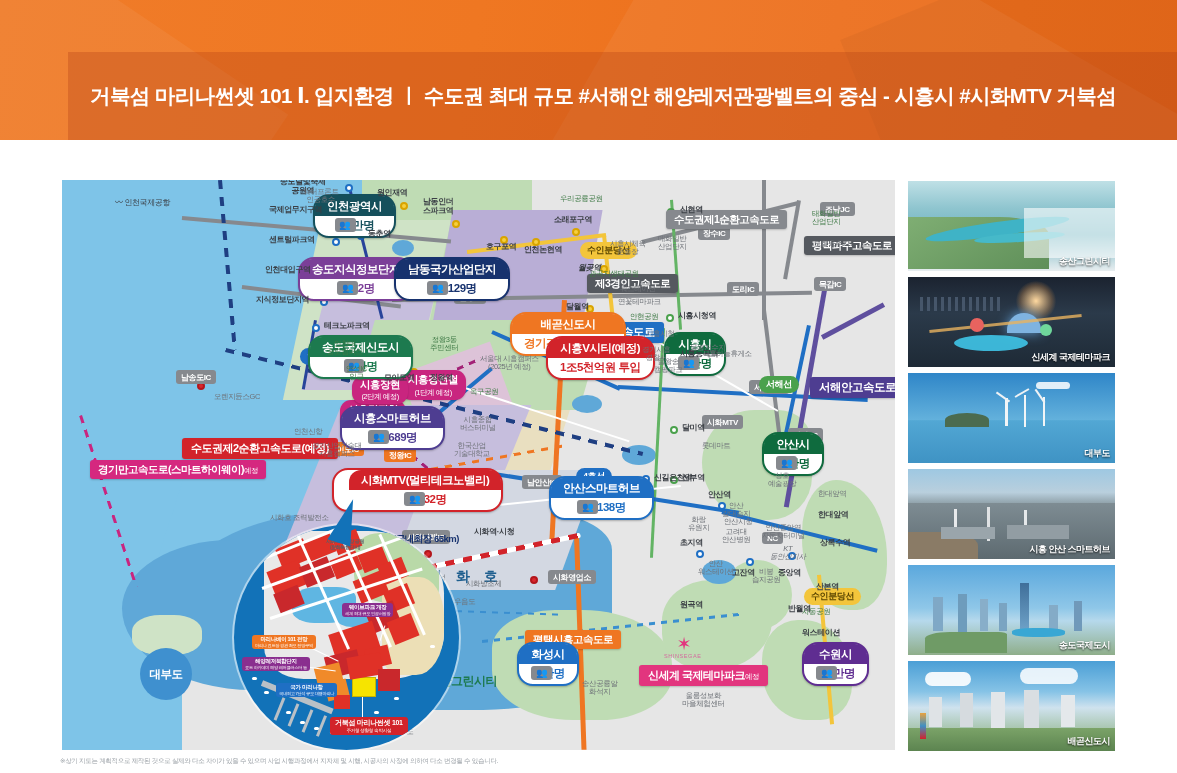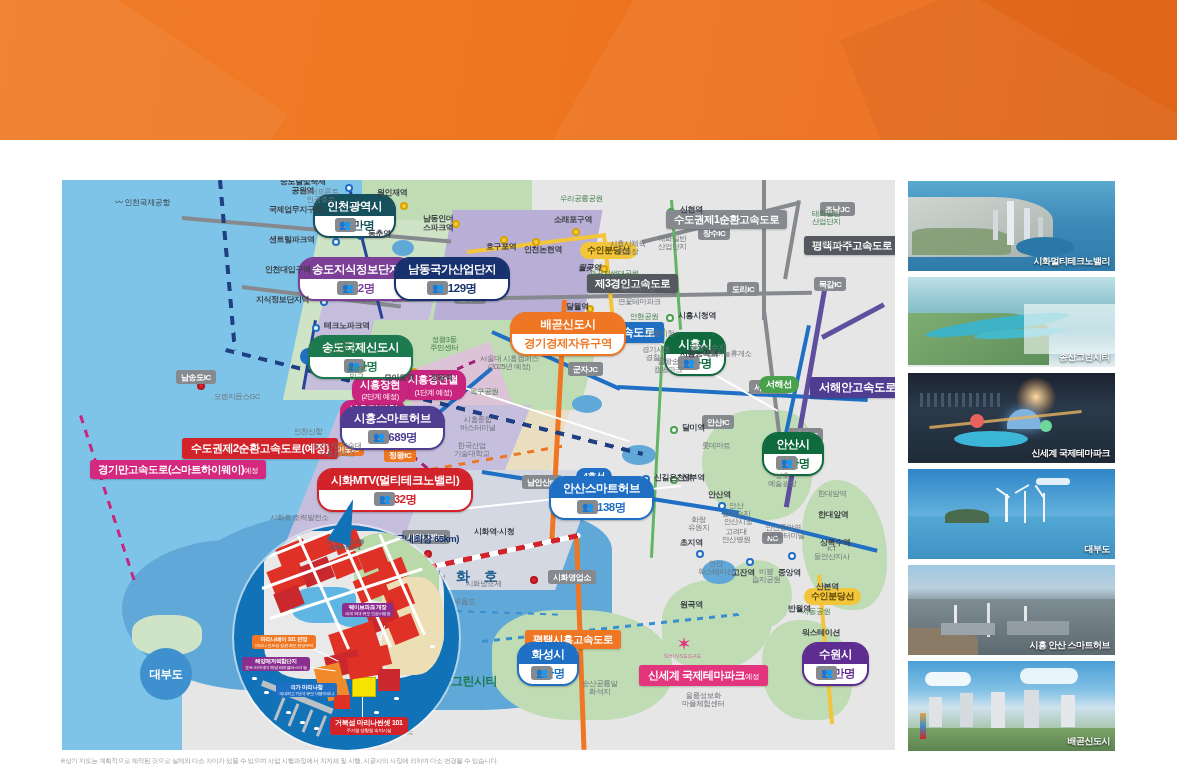--- a/index.html
+++ b/index.html
@@ -225,20 +225,23 @@
 </style>
 </head>
 <body>
 
 <div id="page">
 
   <div class="header-bg">
     <div class="slash1"></div>
     <div class="slash2"></div>
     <div class="slash3"></div>
+  </div>
+  <div class="header-band">
+    <div class="header-title">거북섬 마리나썬셋 101 Ⅰ. 입지환경  ㅣ  수도권 최대 규모 #서해안 해양레저관광벨트의 중심 - 시흥시 #시화MTV 거북섬</div>
   </div>
 
   <div class="map-wrap">
     <div class="map-layer">
 
       <div class="land" style="left:300px;top:0;width:533px;height:570px;"></div>
       <div class="land" style="left:60px;top:420px;width:330px;height:150px;"></div>
 
       <div class="sea" style="left:0;top:0;width:330px;height:430px;"></div>
       <div class="sea" style="left:0;top:400px;width:120px;height:170px;"></div>
@@ -350,21 +353,21 @@
       <div class="stn r" style="left:468px;top:396px;"></div>
       <div class="stn r" style="left:135px;top:202px;"></div>
 
       <div class="ic" style="left:114px;top:190px;">남송도IC</div>
       <div class="ic" style="left:392px;top:110px;">연성IC</div>
       <div class="ic" style="left:665px;top:102px;">도리IC</div>
       <div class="ic" style="left:752px;top:97px;">목감IC</div>
       <div class="ic" style="left:758px;top:22px;">조남JC</div>
       <div class="ic" style="left:506px;top:182px;">군자JC</div>
       <div class="ic" style="left:687px;top:200px;">서안산IC</div>
-      <div class="ic" style="left:640px;top:235px;">안산IC</div>
+      <div class="ic" style="left:640px;top:235px;">시화MTV</div>
       <div class="ic" style="left:726px;top:248px;">안산JC</div>
       <div class="ic" style="left:460px;top:295px;">남안산IC</div>
       <div class="ic orange" style="left:322px;top:268px;">정왕IC</div>
       <div class="ic orange" style="left:262px;top:262px;">오이도IC</div>
       <div class="ic" style="left:340px;top:350px;">시화나래IC</div>
       <div class="ic" style="left:486px;top:390px;">시화영업소</div>
       <div class="ic" style="left:636px;top:46px;">장수IC</div>
       <div class="ic" style="left:700px;top:352px;">NC</div>
 
       <div class="linebadge" style="left:518px;top:62px;background:#f3c53b;color:#5a4500;">수인분당선</div>
@@ -420,21 +423,21 @@
         <span class="pbot"><span class="ic">👥</span><span>101,129명</span></span>
       </div>
       <div class="pill c-green" style="left:246px;top:155px;">
         <span class="ptop">송도국제신도시</span>
         <span class="pbot"><span class="ic">👥</span><span>18만명</span></span>
       </div>
       <div class="pill c-vio" style="left:278px;top:226px;">
         <span class="ptop">시흥스마트허브</span>
         <span class="pbot"><span class="ic">👥</span><span>122,689명</span></span>
       </div>
-      <div class="pill c-red" style="left:255px;top:288px;">
+      <div class="pill c-red" style="left:270px;top:288px;padding-left:15px;">
         <span class="ptop">시화MTV(멀티테크노밸리)</span>
         <span class="pbot"><span class="ic">👥</span><span>11,432명</span></span>
       </div>
       <div class="pill c-blue" style="left:487px;top:296px;">
         <span class="ptop">안산스마트허브</span>
         <span class="pbot"><span class="ic">👥</span><span>114,138명</span></span>
       </div>
       <div class="pill c-dgreen" style="left:602px;top:152px;">
         <span class="ptop">시흥시</span>
         <span class="pbot"><span class="ic">👥</span><span>50만명</span></span>
@@ -448,34 +451,38 @@
         <span class="pbot"><span class="ic">👥</span><span>85만명</span></span>
       </div>
       <div class="pill c-dvio" style="left:740px;top:462px;">
         <span class="ptop">수원시</span>
         <span class="pbot"><span class="ic">👥</span><span>118만명</span></span>
       </div>
 
       <div class="pill c-orange" style="left:448px;top:132px;">
         <span class="ptop">배곧신도시</span>
         <span class="pbot">경기경제자유구역</span>
+      </div>
+      <div class="pill c-red" style="left:484px;top:156px;">
+        <span class="ptop">시흥V시티(예정)</span>
+        <span class="pbot">1조5천억원 투입</span>
       </div>
 
       <div class="placebig" style="left:366px;top:388px;">시 화 호</div>
       <div class="circle-label" style="left:78px;top:468px;width:52px;height:52px;">대부도</div>
 
       <div class="mtxt dark" style="left:218px;top:-2px;line-height:1.1;">송도달빛축제<br>공원역</div>
       <div class="mtxt dark" style="left:207px;top:25px;">국제업무지구역</div>
       <div class="mtxt dark" style="left:207px;top:55px;">센트럴파크역</div>
       <div class="mtxt dark" style="left:203px;top:85px;">인천대입구역</div>
       <div class="mtxt dark" style="left:194px;top:115px;">지식정보단지역</div>
       <div class="mtxt dark" style="left:262px;top:141px;">테크노파크역</div>
       <div class="mtxt dark" style="left:306px;top:49px;">동춘역</div>
       <div class="mtxt dark" style="left:315px;top:8px;">원인재역</div>
-      <div class="mtxt dark" style="left:361px;top:35px;line-height:1.1;">남동인더<br>스파크역</div>
+      <div class="mtxt dark" style="left:361px;top:18px;line-height:1.1;">남동인더<br>스파크역</div>
       <div class="mtxt dark" style="left:424px;top:62px;">호구포역</div>
       <div class="mtxt dark" style="left:462px;top:65px;">인천논현역</div>
       <div class="mtxt dark" style="left:492px;top:35px;">소래포구역</div>
       <div class="mtxt dark" style="left:516px;top:83px;font-style:italic;">월곶역</div>
       <div class="mtxt dark" style="left:504px;top:122px;">달월역</div>
       <div class="mtxt dark" style="left:368px;top:193px;">정왕역</div>
       <div class="mtxt dark" style="left:322px;top:193px;">모이도역</div>
       <div class="mtxt dark" style="left:592px;top:293px;">신길온천역</div>
       <div class="mtxt dark" style="left:646px;top:310px;">안산역</div>
       <div class="mtxt dark" style="left:618px;top:358px;">초지역</div>
@@ -516,21 +523,21 @@
       <div class="mtxt" style="left:660px;top:322px;line-height:1.1;">안산<br>갈대습지</div>
       <div class="mtxt" style="left:690px;top:388px;line-height:1.1;">비봉<br>습지공원</div>
       <div class="mtxt" style="left:584px;top:150px;">시흥시청</div>
       <div class="mtxt" style="left:580px;top:166px;line-height:1.1;">경기시흥<br>경찰서</div>
       <div class="mtxt" style="left:640px;top:262px;">롯데마트</div>
       <div class="mtxt" style="left:662px;top:338px;line-height:1.1;">안산시청</div>
       <div class="mtxt" style="left:660px;top:348px;line-height:1.1;">고려대<br>안산병원</div>
       <div class="mtxt" style="left:706px;top:292px;line-height:1.1;">성호<br>예술광장</div>
       <div class="mtxt" style="left:626px;top:336px;line-height:1.1;">화랑<br>유원지</div>
       <div class="mtxt" style="left:700px;top:344px;line-height:1.1;">안산중앙역<br>자동차터미널</div>
-      <div class="mtxt" style="left:752px;top:365px;line-height:1.1;">KT<br>동안산지사</div>
+      <div class="mtxt" style="left:708px;top:365px;line-height:1.1;font-style:italic;">KT<br>동안산지사</div>
       <div class="mtxt" style="left:556px;top:118px;">연꽃테마파크</div>
       <div class="mtxt" style="left:596px;top:55px;line-height:1.1;">매화일반<br>산업단지</div>
       <div class="mtxt" style="left:558px;top:105px;">워스테이션</div>
       <div class="mtxt" style="left:628px;top:164px;">물왕저수지</div>
       <div class="mtxt" style="left:592px;top:178px;line-height:1.1;">물왕송<br>캠핑파크</div>
       <div class="mtxt" style="left:548px;top:60px;line-height:1.1;">시흥시체육<br>운동장</div>
       <div class="mtxt g" style="left:527px;top:90px;">관곡지생태공원</div>
       <div class="mtxt g" style="left:568px;top:133px;">안현공원</div>
       <div class="mtxt" style="left:640px;top:170px;">시흥하늘휴게소</div>
       <div class="mtxt g" style="left:498px;top:15px;">우리공룡공원</div>
@@ -624,31 +631,20 @@
         <div class="mtxt white" style="left:92px;top:14px;font-size:5px;line-height:1.15;color:#5a5f66;">시화MTV해양 공원<br>(문화복합단지)</div>
       </div>
 
       <div style="position:absolute;left:272px;top:318px;width:0;height:0;border-left:12px solid transparent;border-right:12px solid transparent;border-bottom:46px solid #1272b8;transform:rotate(18deg);"></div>
 
     </div>
   </div>
 
   <div class="photos">
 
-    <div class="photo">
-      <div class="ph-sky" style="background:linear-gradient(180deg,#5aa9cf 0%,#3d8ab8 45%,#2f7ba9 100%);"></div>
-      <div class="ph-el" style="left:-4px;top:18%;width:72%;height:66%;background:linear-gradient(160deg,#cfd6d2,#a9b3ae);border-radius:0 40% 20% 0;"></div>
-      <div class="ph-el" style="left:2%;top:52%;width:48%;height:30%;background:#7f9a6e;border-radius:20% 40% 10% 0;opacity:.85;"></div>
-      <div class="ph-el" style="left:48%;top:22%;width:7px;height:44px;background:#e9edf0;"></div>
-      <div class="ph-el" style="left:56%;top:30%;width:6px;height:34px;background:#dde3e8;"></div>
-      <div class="ph-el" style="left:41%;top:32%;width:5px;height:30px;background:#d4dade;"></div>
-      <div class="ph-el" style="left:63%;top:40%;width:5px;height:22px;background:#cbd2d7;"></div>
-      <div class="ph-el" style="left:52%;top:62%;width:28%;height:22%;background:#2b78a8;border-radius:50%;"></div>
-      <div class="cap">시화멀티테크노밸리</div>
-    </div>
 
     <div class="photo">
       <div class="ph-sky" style="background:linear-gradient(180deg,#bfe0e6 0%,#8fc5cf 30%,#6fb3c0 60%,#e8eef0 100%);"></div>
       <div class="ph-el" style="left:0;top:40%;width:68%;height:58%;background:linear-gradient(150deg,#7fae73,#5f8f59);border-radius:0 35% 0 0;"></div>
       <div class="ph-el" style="left:8%;top:46%;width:70%;height:16%;background:#3fb3c6;border-radius:50%;transform:rotate(-8deg);"></div>
       <div class="ph-el" style="left:32%;top:58%;width:44%;height:10%;background:#46b9c9;border-radius:50%;transform:rotate(-4deg);"></div>
       <div class="ph-el" style="right:0;top:30%;width:44%;height:56%;background:rgba(255,255,255,0.6);"></div>
       <div class="cap">송산그린시티</div>
     </div>
 
@@ -682,20 +678,33 @@
       <div class="ph-el" style="left:0;top:38%;width:100%;height:62%;background:linear-gradient(180deg,#7e8c93,#5d6a70);"></div>
       <div class="ph-el" style="left:0;top:70%;width:34%;height:30%;background:#8a7b66;border-radius:0 50% 0 0;"></div>
       <div class="ph-el" style="left:22%;top:44%;width:3px;height:30px;background:#e8eaec;"></div>
       <div class="ph-el" style="left:38%;top:42%;width:3px;height:34px;background:#dfe2e4;"></div>
       <div class="ph-el" style="left:56%;top:46%;width:3px;height:28px;background:#e5e8ea;"></div>
       <div class="ph-el" style="left:16%;top:64%;width:26%;height:14%;background:#9aa5ab;"></div>
       <div class="ph-el" style="left:48%;top:62%;width:30%;height:16%;background:#929da3;"></div>
       <div class="cap">시흥 안산 스마트허브</div>
     </div>
 
+    <div class="photo">
+      <div class="ph-sky" style="background:linear-gradient(180deg,#5ba8dd 0%,#8fc7e8 48%,#b6d9ec 62%,#8fae8a 100%);"></div>
+      <div class="ph-el" style="left:54%;top:20%;width:9px;height:46px;background:linear-gradient(180deg,#3f6f9a,#6da0c6);"></div>
+      <div class="ph-el" style="left:12%;top:36%;width:10px;height:34px;background:#7fa8c6;"></div>
+      <div class="ph-el" style="left:24%;top:32%;width:9px;height:38px;background:#6e9cbc;"></div>
+      <div class="ph-el" style="left:35%;top:38%;width:8px;height:32px;background:#88aec9;"></div>
+      <div class="ph-el" style="left:44%;top:42%;width:8px;height:28px;background:#7aa4c2;"></div>
+      <div class="ph-el" style="left:68%;top:44%;width:9px;height:26px;background:#84abc7;"></div>
+      <div class="ph-el" style="left:80%;top:40%;width:8px;height:30px;background:#7099ba;"></div>
+      <div class="ph-el" style="left:50%;top:70%;width:26%;height:10%;background:#39a7d4;border-radius:40%;"></div>
+      <div class="ph-el" style="left:8%;top:74%;width:40%;height:24%;background:#6f9b66;border-radius:30% 10% 0 0;"></div>
+      <div class="cap">송도국제도시</div>
+    </div>
 
     <div class="photo">
       <div class="ph-sky" style="background:linear-gradient(180deg,#4b9fd6 0%,#86c3e6 34%,#cfe2ee 52%,#7fa86b 100%);"></div>
       <div class="ph-el" style="left:8%;top:12%;width:46px;height:14px;border-radius:14px;background:#fff;opacity:.9;"></div>
       <div class="ph-el" style="left:54%;top:8%;width:58px;height:16px;border-radius:16px;background:#fff;opacity:.85;"></div>
       <div class="ph-el" style="left:10%;top:40%;width:13px;height:30px;background:#dfe3e6;"></div>
       <div class="ph-el" style="left:25%;top:36%;width:13px;height:34px;background:#d6dbdf;"></div>
       <div class="ph-el" style="left:40%;top:34%;width:14px;height:36px;background:#e2e6e9;"></div>
       <div class="ph-el" style="left:56%;top:32%;width:15px;height:38px;background:#d9dee2;"></div>
       <div class="ph-el" style="left:74%;top:38%;width:14px;height:32px;background:#e4e8eb;"></div>

